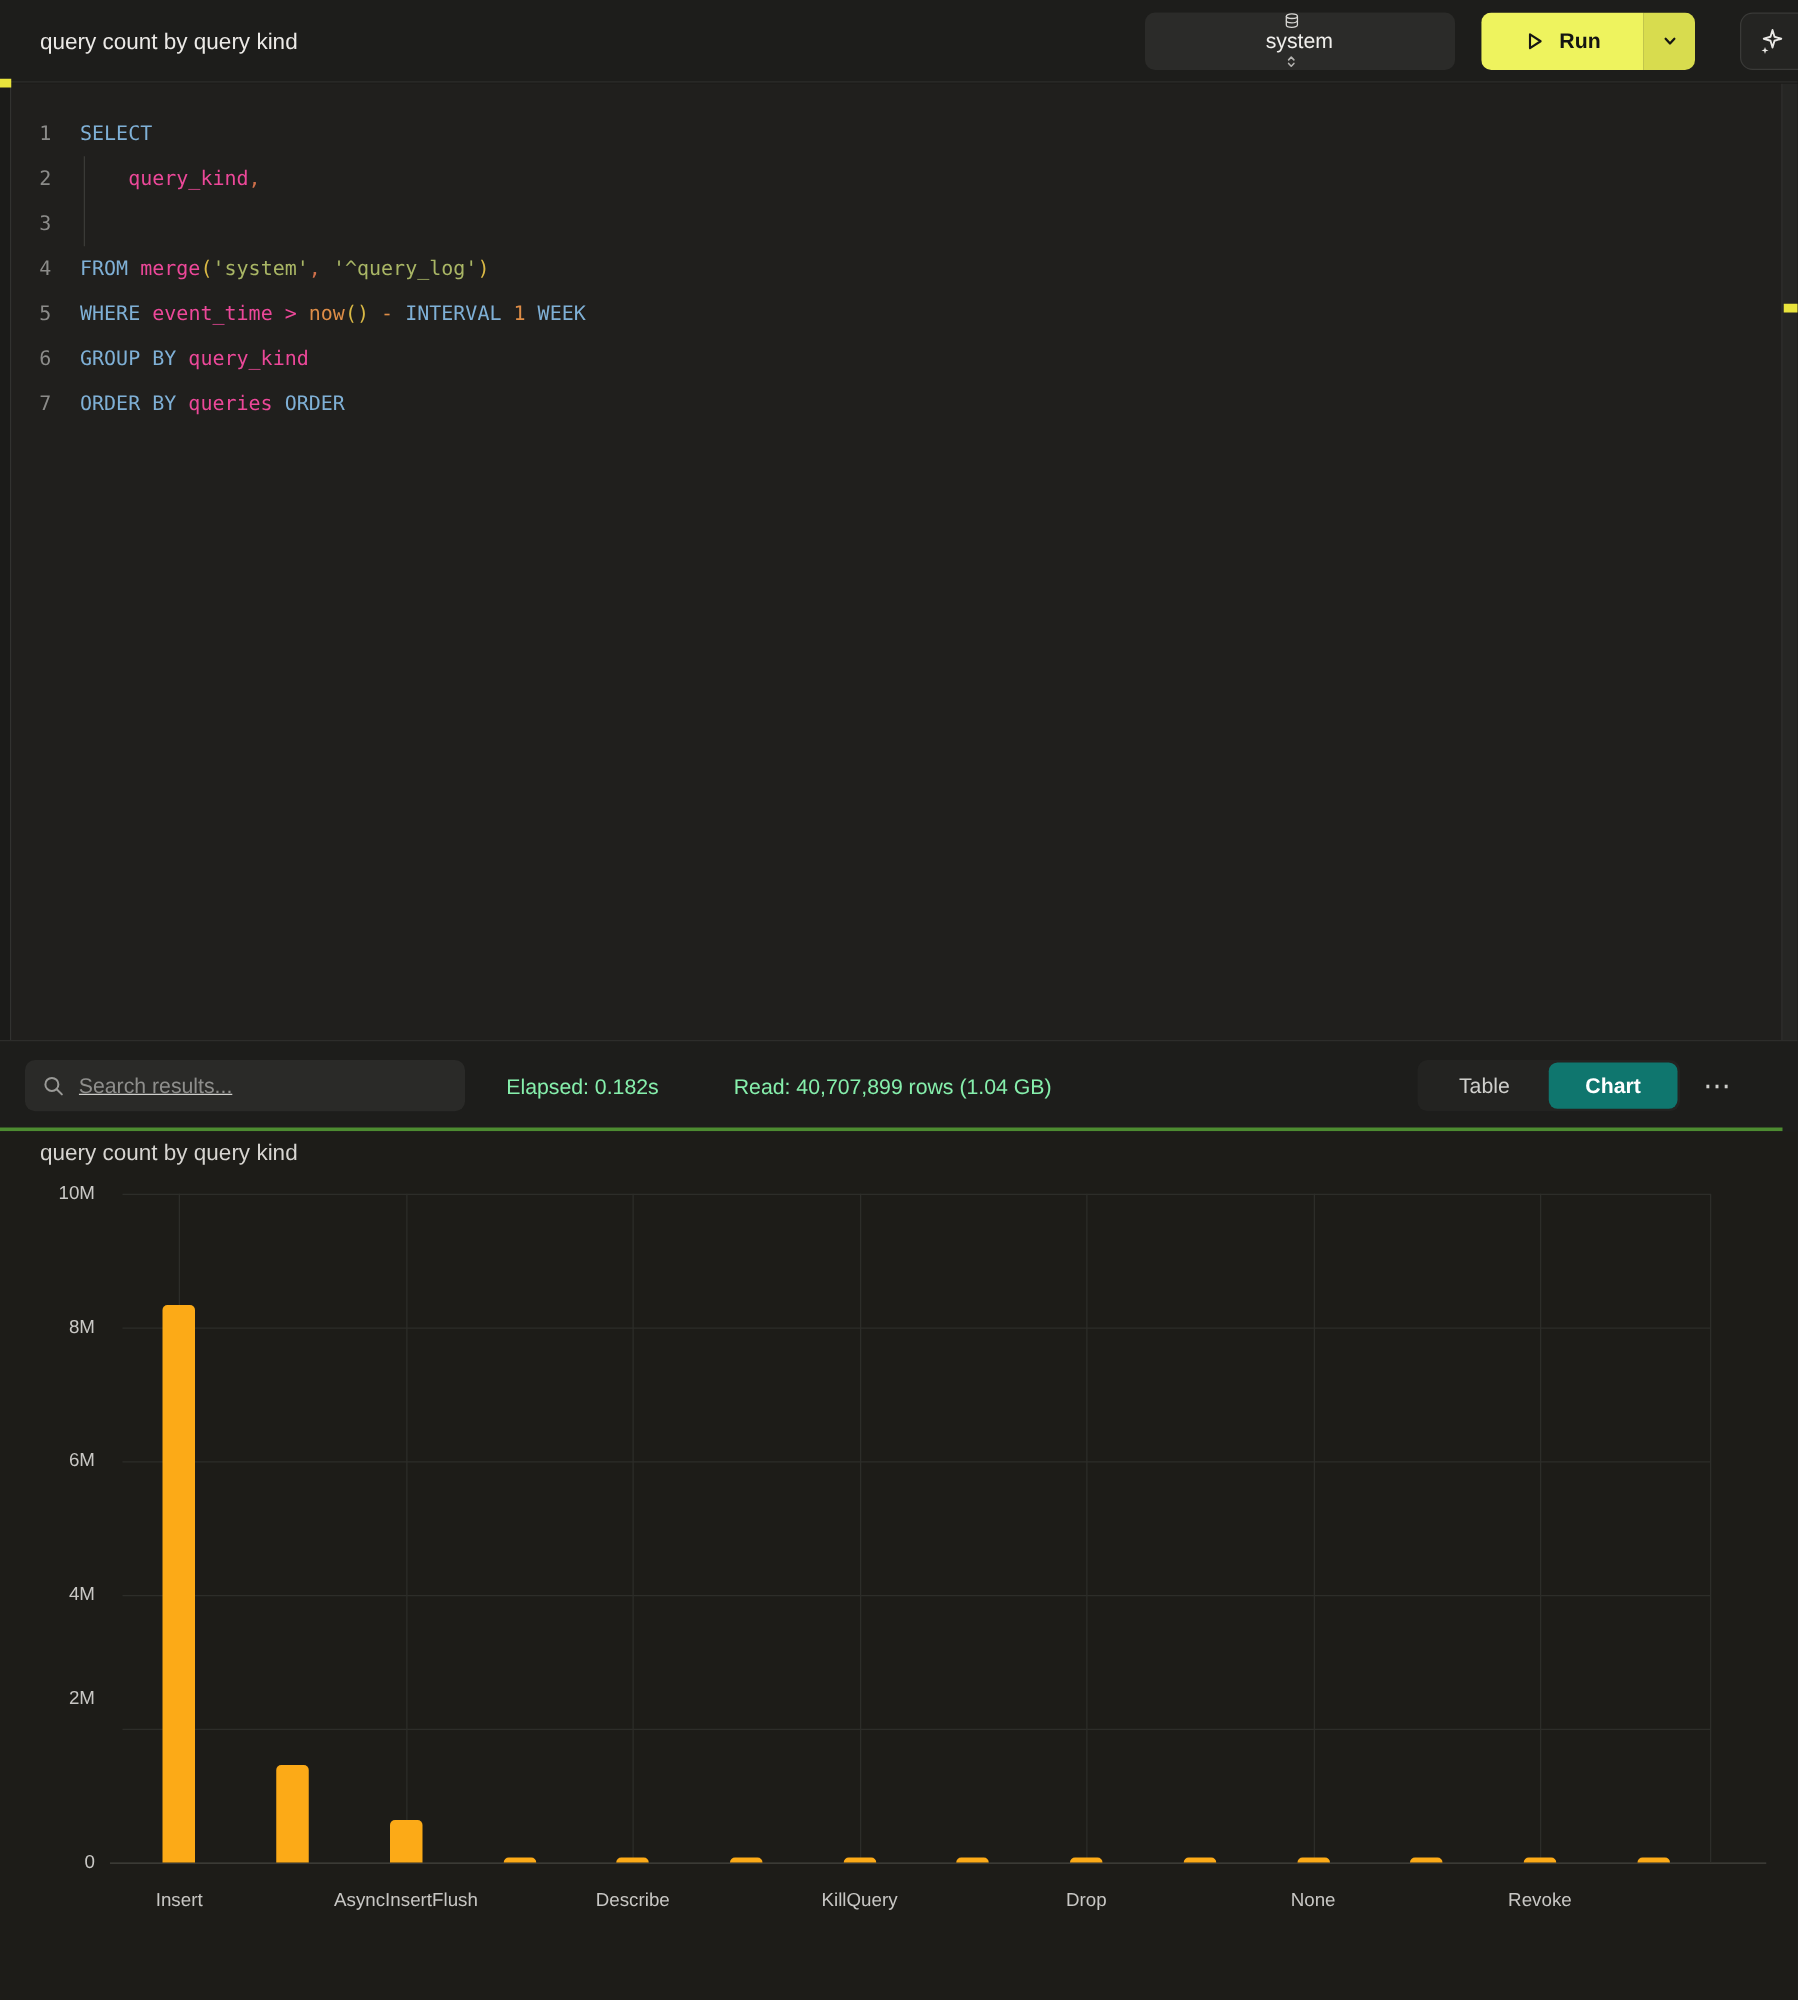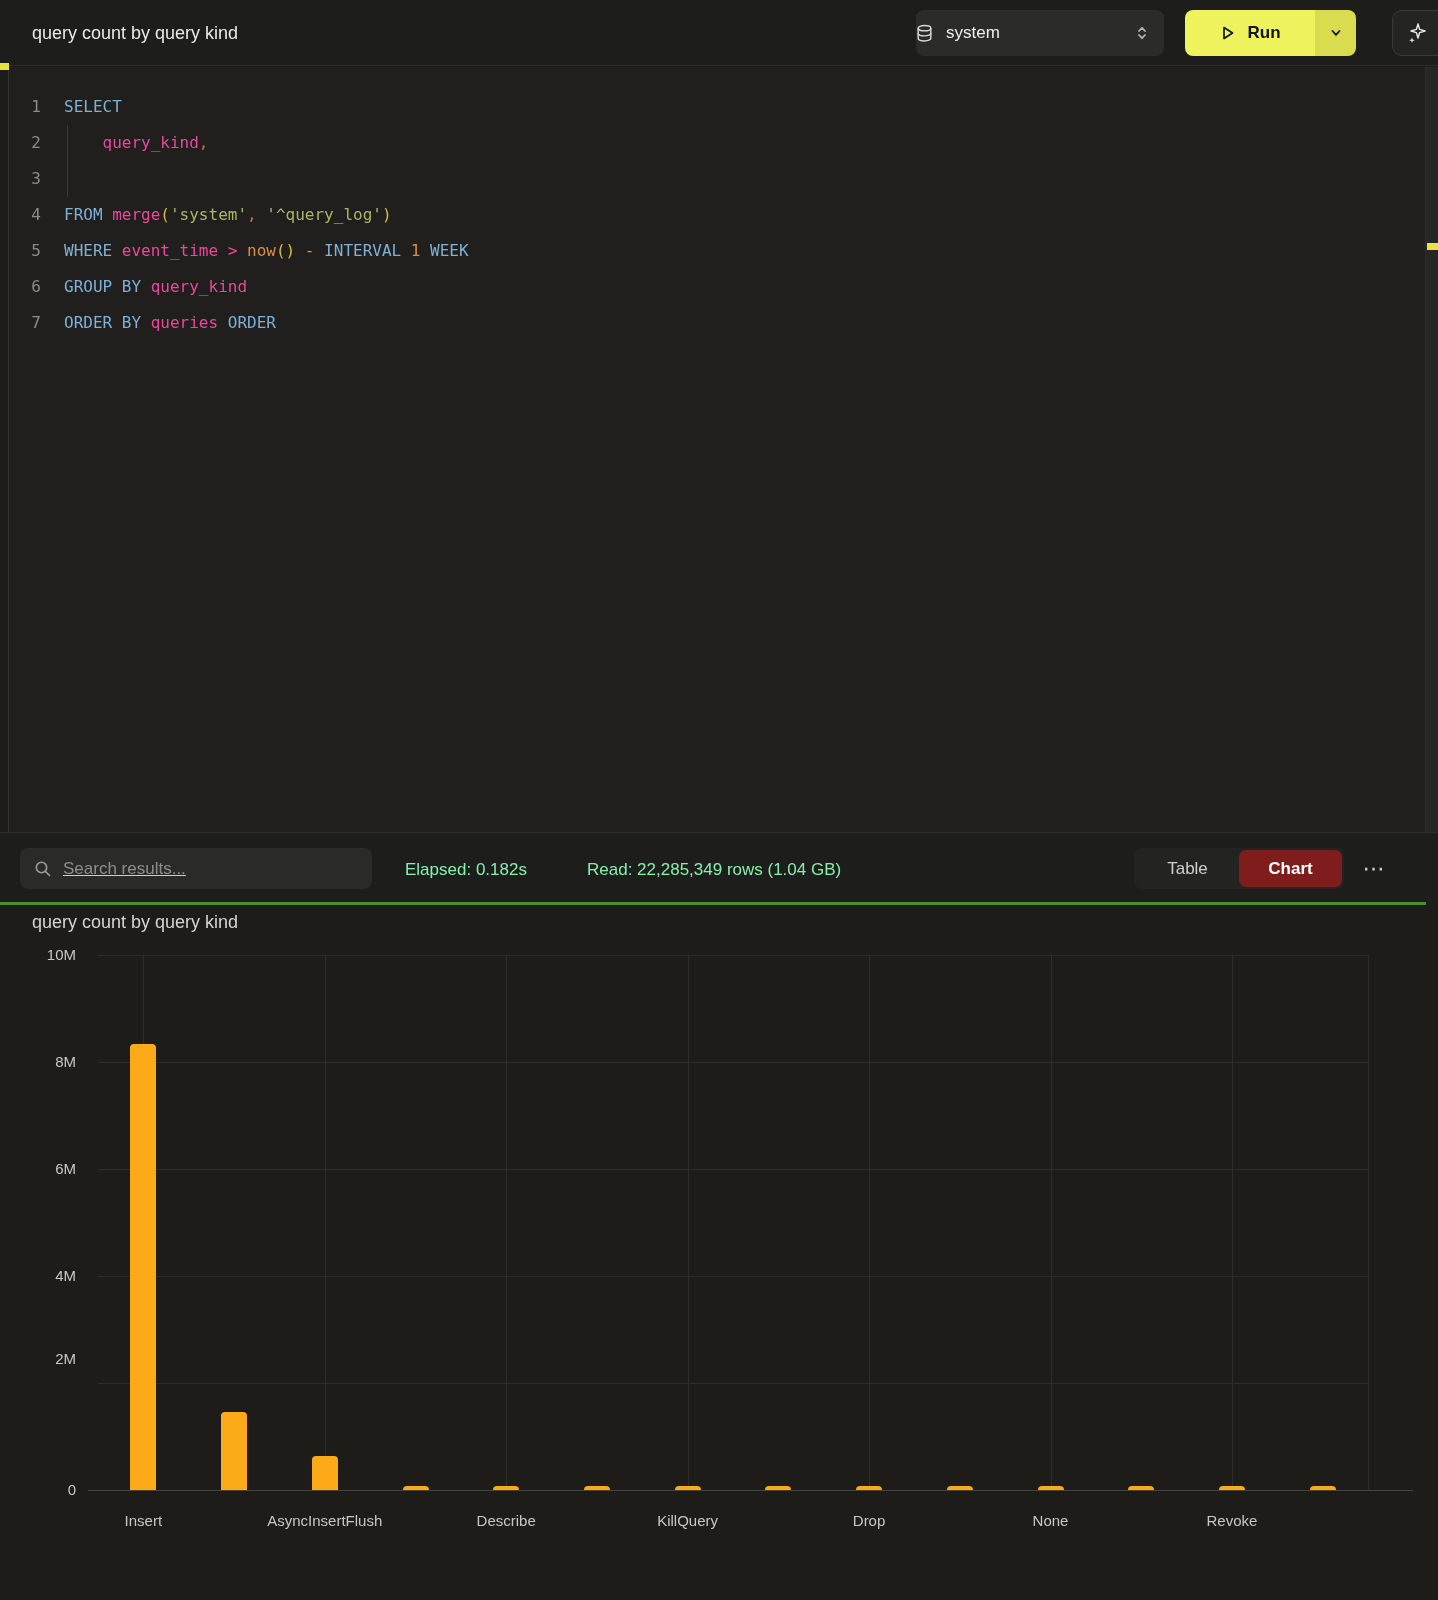--- a/index.html
+++ b/index.html
@@ -6,21 +6,21 @@
   html,body { width:1438px; height:1600px; background:#1c1c1a; overflow:hidden;
               font-family:"Liberation Sans", sans-serif; }
 
   
   .topbar { position:absolute; top:0; left:0; width:1438px; height:66px;
             background:#1d1d1b; border-bottom:1px solid #2d2d2b; }
   .topbar-title { position:absolute; left:32px; top:0; height:66px; line-height:66px;
                   color:#eceae7; font-size:18px; }
   .db-select { position:absolute; left:916px; top:10px; width:248px; height:46px;
                background:#2b2b29; border-radius:8px; display:flex; align-items:center;
-               padding:0 14px 0 0; cursor:pointer; }
+               padding:0 14px 0 0; cursor:pointer;flex-direction:column; }
   .db-select .val { color:#f0efec; font-size:17px; margin-left:13px; flex:1; }
   .run-btn { position:absolute; left:1185px; top:10px; width:171px; height:46px;
              border-radius:8px; overflow:hidden; display:flex; cursor:pointer; }
   .run-main { width:130px; height:46px; background:#eef35e; display:flex; align-items:center;
               justify-content:center; gap:10px; color:#141412; font-size:17px; font-weight:700; }
   .run-caret { width:41px; height:46px; background:#d8dc4e; display:flex; align-items:center;
                justify-content:center; }
   .ai-btn { position:absolute; left:1392px; top:10px; width:70px; height:46px;
             background:#242422; border:1px solid #3a3a38; border-radius:10px;
             display:flex; align-items:center; padding-left:13px; cursor:pointer; }
@@ -56,21 +56,21 @@
                       color:#cfcfcc; font-size:17px; width:280px;
                       font-family:"Liberation Sans", sans-serif;text-decoration:underline; }
   .search-box input::placeholder { color:#8e8e8c; }
   .stat { position:absolute; top:0; height:73px; line-height:73px; color:#86efac; font-size:17px; }
   .stat-elapsed { left:405px; }
   .stat-read { left:587px; }
   .seg-control { position:absolute; left:1134px; top:15px; width:210px; height:41px;
                  background:#232321; border-radius:8px; display:flex; padding:2px; }
   .seg { flex:1; border-radius:7px; display:flex; align-items:center; justify-content:center;
          font-size:17px; color:#cfcfcc; cursor:pointer; }
-  .seg.active { background:#7f1d1d; color:#ffffff; font-weight:700; }
+  .seg.active { background:#0f766e; color:#ffffff; font-weight:700; }
   .more-btn { position:absolute; left:1352px; top:15px; width:44px; height:41px;
               display:flex; align-items:center; justify-content:center; color:#cfcfcc;
               font-size:22px; letter-spacing:1px; cursor:pointer; }
   .green-divider { position:absolute; top:902px; left:0; width:1426px; height:3px; background:#4d8b31; }
 
   
   .chart-panel { position:absolute; top:905px; left:0; width:1438px; height:695px; background:#1d1c18; }
   .chart-title { position:absolute; left:32px; top:7px; color:#d7d5d1; font-size:18px; }
   .gridline-h { position:absolute; height:1px; background:#2d2d29; }
   .gridline-v { position:absolute; width:1px; background:#2d2d29; }
@@ -144,21 +144,21 @@
 
 <div class="resultsbar">
   <div class="search-box">
     <svg width="18" height="18" viewBox="0 0 18 18">
       <circle cx="7.5" cy="7.5" r="5.2" fill="none" stroke="#9a9a97" stroke-width="1.6"></circle>
       <path d="M11.6 11.6 L15.5 15.5" stroke="#9a9a97" stroke-width="1.6" stroke-linecap="round"></path>
     </svg>
     <input type="text" placeholder="Search results..." style="">
   </div>
   <div class="stat stat-elapsed">Elapsed: 0.182s</div>
-  <div class="stat stat-read">Read: 22,285,349 rows (1.04 GB)</div>
+  <div class="stat stat-read">Read: 40,707,899 rows (1.04 GB)</div>
 
   <div class="seg-control">
     <div class="seg">Table</div>
     <div class="seg active">Chart</div>
   </div>
   <div class="more-btn">⋯</div>
 </div>
 <div class="green-divider"></div>
 
 <div class="chart-panel">

